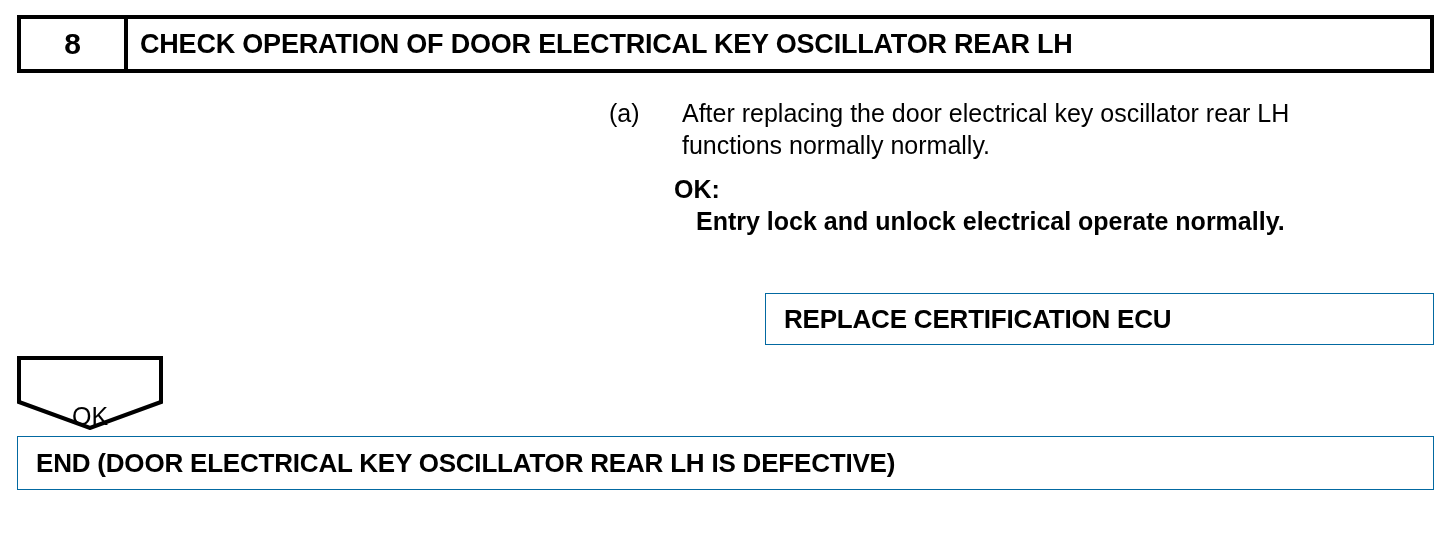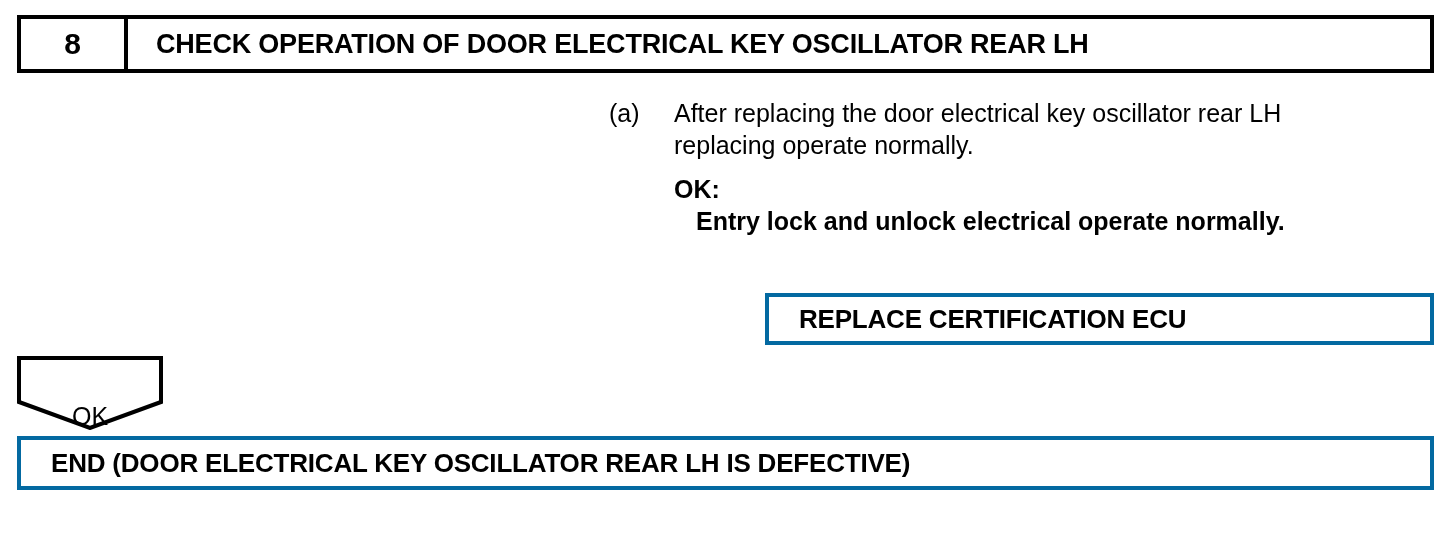--- a/index.html
+++ b/index.html
@@ -44,21 +44,21 @@
   .step-number-text {
     font-size: 30px;
     font-weight: bold;
     letter-spacing: 0px;
     line-height: 1;
   }
   .step-title-cell {
     flex: 1;
     display: flex;
     align-items: center;
-    padding-left: 28px;
+    padding-left: 12px;
   }
   .step-title-text {
     font-size: 27px;
     font-weight: bold;
     letter-spacing: -0.2px;
     line-height: 1;
     white-space: nowrap;
   }
 
   
@@ -78,20 +78,21 @@
     font-size: 25px;
     line-height: 32px;
   }
   .proc-body {
     flex: 1;
   }
   .proc-line {
     font-size: 25px;
     line-height: 32px;
     white-space: nowrap;
+    margin-left: 8px;
   }
   .proc-ok-label {
     font-size: 25px;
     line-height: 32px;
     font-weight: bold;
     margin-top: 12px;
   }
   .proc-ok-value {
     font-size: 25px;
     line-height: 32px;
@@ -145,25 +146,25 @@
     justify-content: center;
     font-size: 25px;
     line-height: 1;
     margin-top: 36px;
   }
 
   
   .result-box {
     position: absolute;
     box-sizing: border-box;
-    border: 4px solid #0369a1;
-    background: #ffffff;
-    display: flex;
-    align-items: center;
-    padding-left: 30px;
+    border: 1px solid #0369a1;
+    background: #ffffff;
+    display: flex;
+    align-items: center;
+    padding-left: 18px;
   }
   .result-box-text {
     font-size: 26px;
     font-weight: bold;
     letter-spacing: -0.2px;
     line-height: 1;
     white-space: nowrap;
   }
   #replace-box {
     left: 765px;
@@ -190,21 +191,21 @@
     <div class="step-title-cell">
       <span class="step-title-text">CHECK OPERATION OF DOOR ELECTRICAL KEY OSCILLATOR REAR LH</span>
     </div>
   </div>
 
   <div class="procedure">
     <div class="proc-row">
       <span class="proc-marker">(a)</span>
       <div class="proc-body">
         <div class="proc-line">After replacing the door electrical key oscillator rear LH</div>
-        <div class="proc-line">replacing operate normally.</div>
+        <div class="proc-line">functions normally normally.</div>
         <div class="proc-ok-label">OK:</div>
         <div class="proc-ok-value">Entry lock and unlock electrical operate normally.</div>
       </div>
     </div>
   </div>
 
 
   <div class="result-box" id="replace-box">
     <span class="result-box-text">REPLACE CERTIFICATION ECU</span>
   </div>

